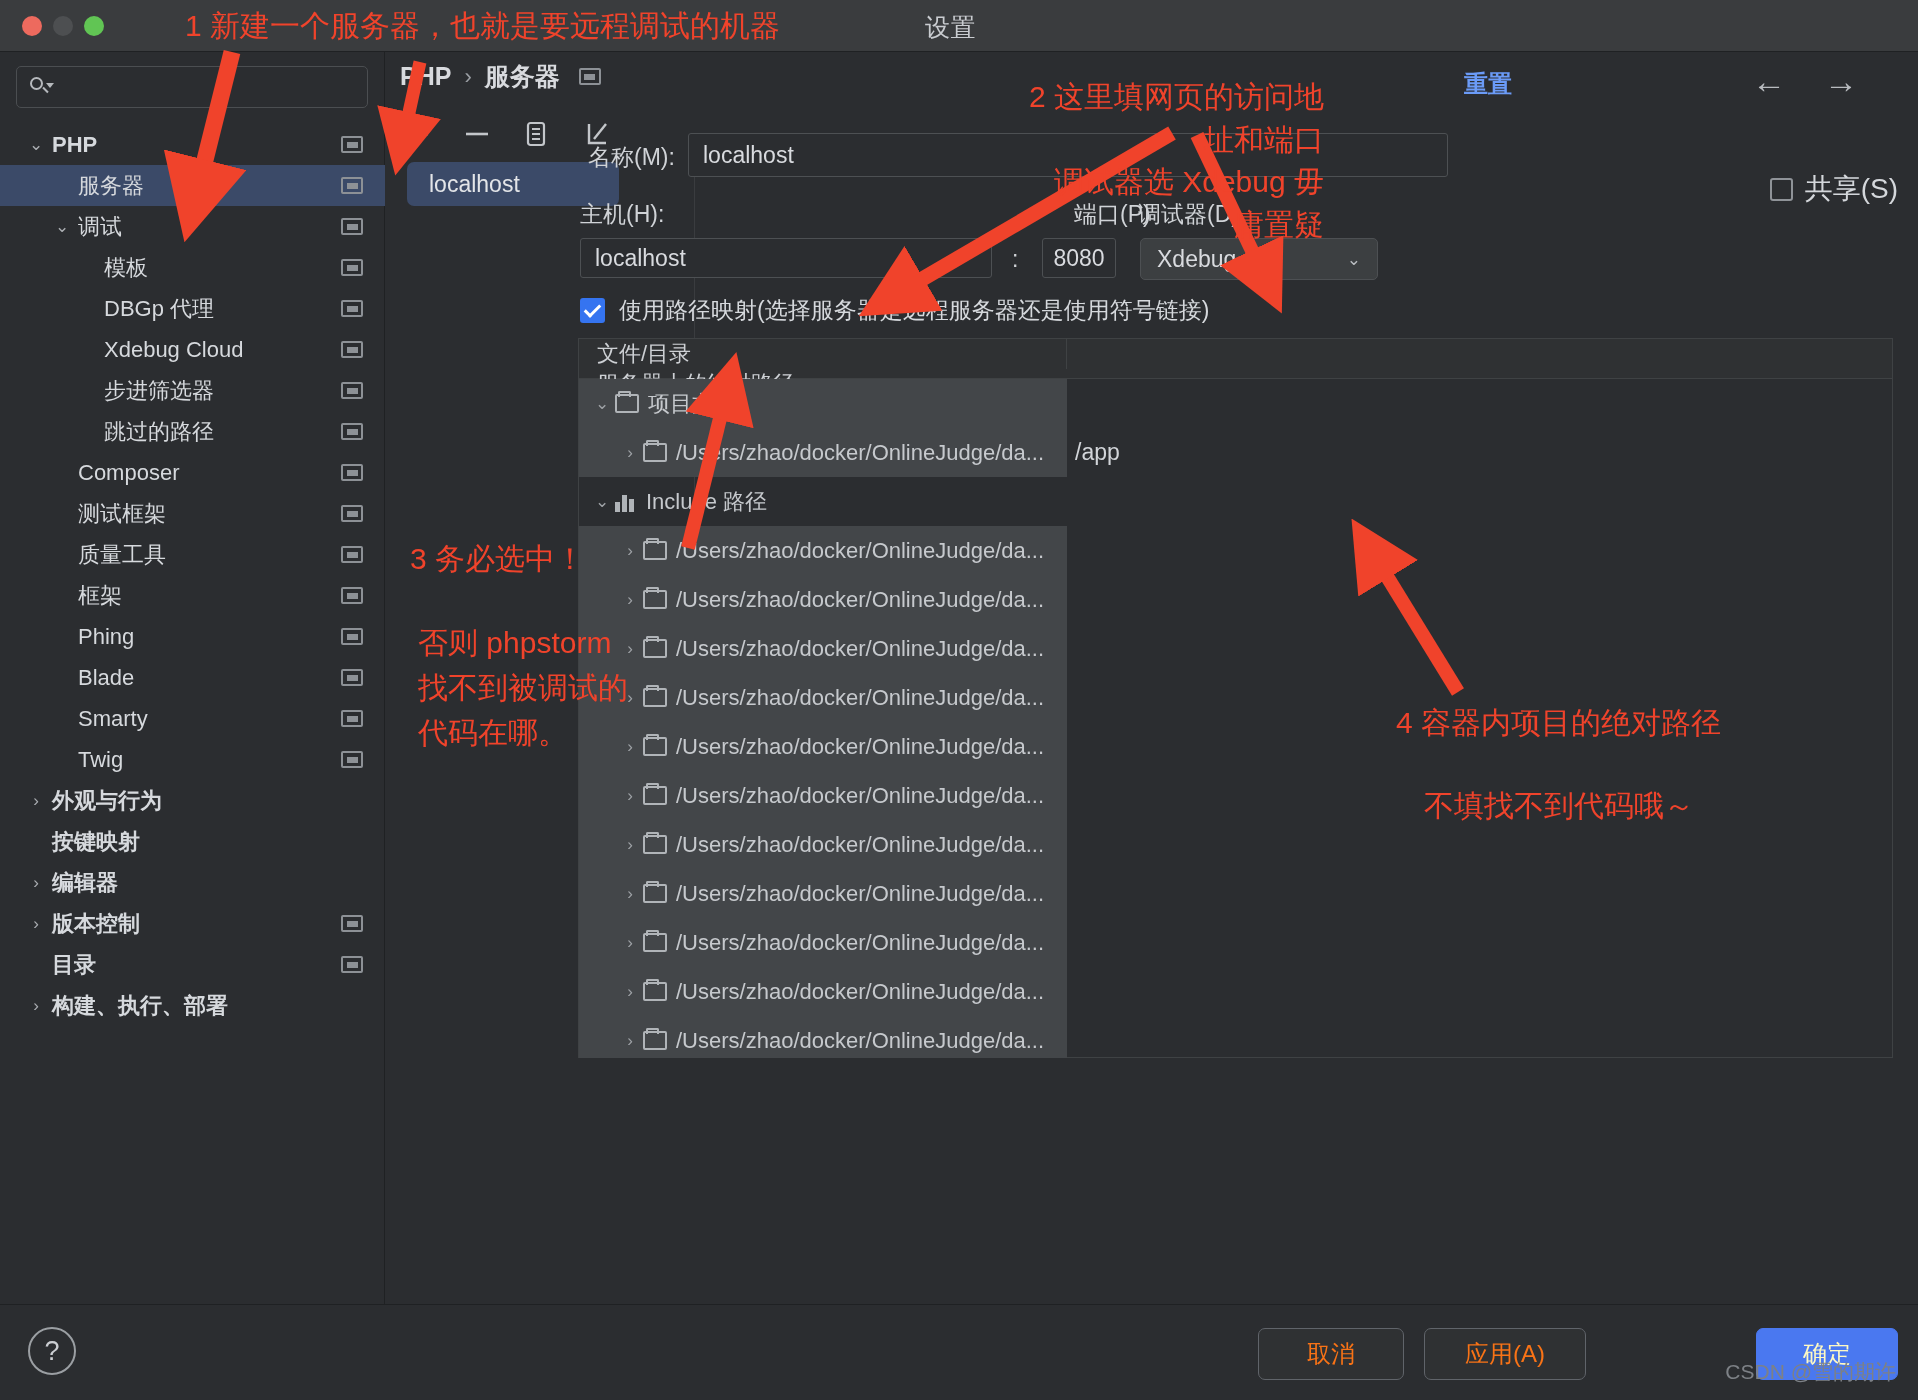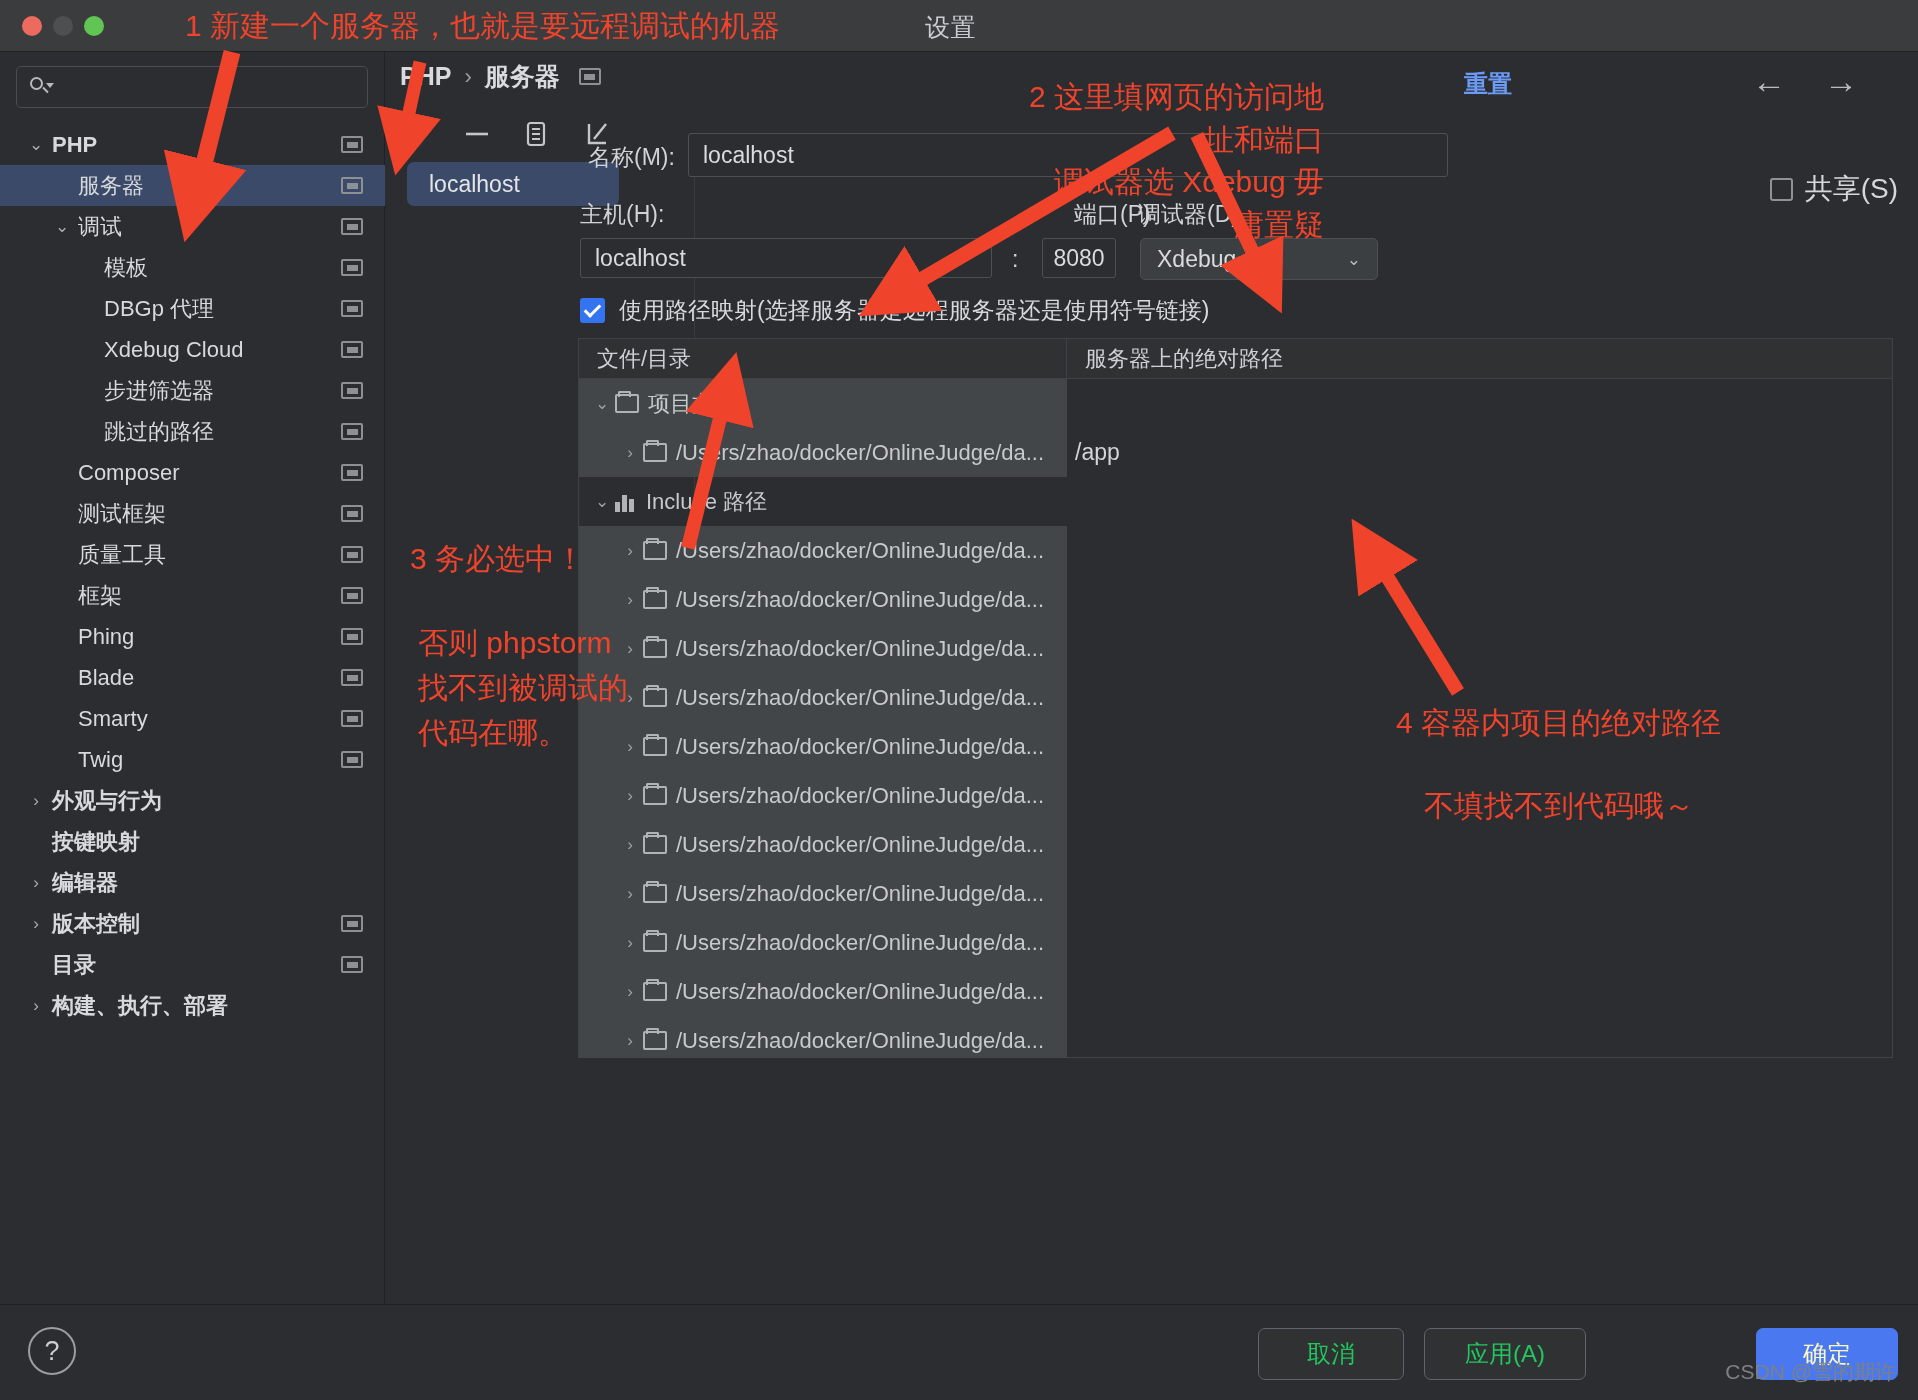--- a/index.html
+++ b/index.html
@@ -167,20 +167,21 @@
   }
 
   
   .map-table {
     position: absolute; left: 578px; top: 338px; width: 1315px; height: 720px;
     border: 1px solid #3f4244;
   }
   .map-head {
     display: flex; height: 40px; background: #2f3133;
     border-bottom: 1px solid #3f4244;
+    flex-direction: column;
   }
   .map-head .col {
     color: #cdd0d4; font-size: 22px; display: flex; align-items: center; padding-left: 18px;
   }
   .col-a { width: 488px; border-right: 1px solid #3f4244; }
   .col-b { flex: 1; }
   .map-body { position: relative; height: 679px; overflow: hidden; }
   .map-row { display: flex; height: 49px; align-items: stretch; }
   .cell-a {
     width: 488px; display: flex; align-items: center;
@@ -220,21 +221,21 @@
     position: absolute; left: 28px; top: 22px; width: 48px; height: 48px;
     border: 2px solid #9b9fa3; border-radius: 50%;
     display: flex; align-items: center; justify-content: center;
     color: #cbced2; font-size: 27px; cursor: pointer;
   }
   .dlg-btn {
     position: absolute; top: 23px; height: 52px; border-radius: 7px;
     display: flex; align-items: center; justify-content: center;
     font-size: 24px; cursor: pointer;
   }
-  .btn-secondary { background: #2f3133; border: 1px solid #60646a; color: #22c55e; }
+  .btn-secondary { background: #2f3133; border: 1px solid #60646a; color: #f97316; }
   .btn-primary { background: #4a78f0; border: 1px solid #4a78f0; color: #fef9c3; }
 
   .watermark {
     position: absolute; right: 22px; bottom: 14px;
     color: #7d8186; font-size: 21px;
   }
 
   
   .anno {
     position: absolute; color: #f0432b; font-size: 28px; white-space: pre-line;

